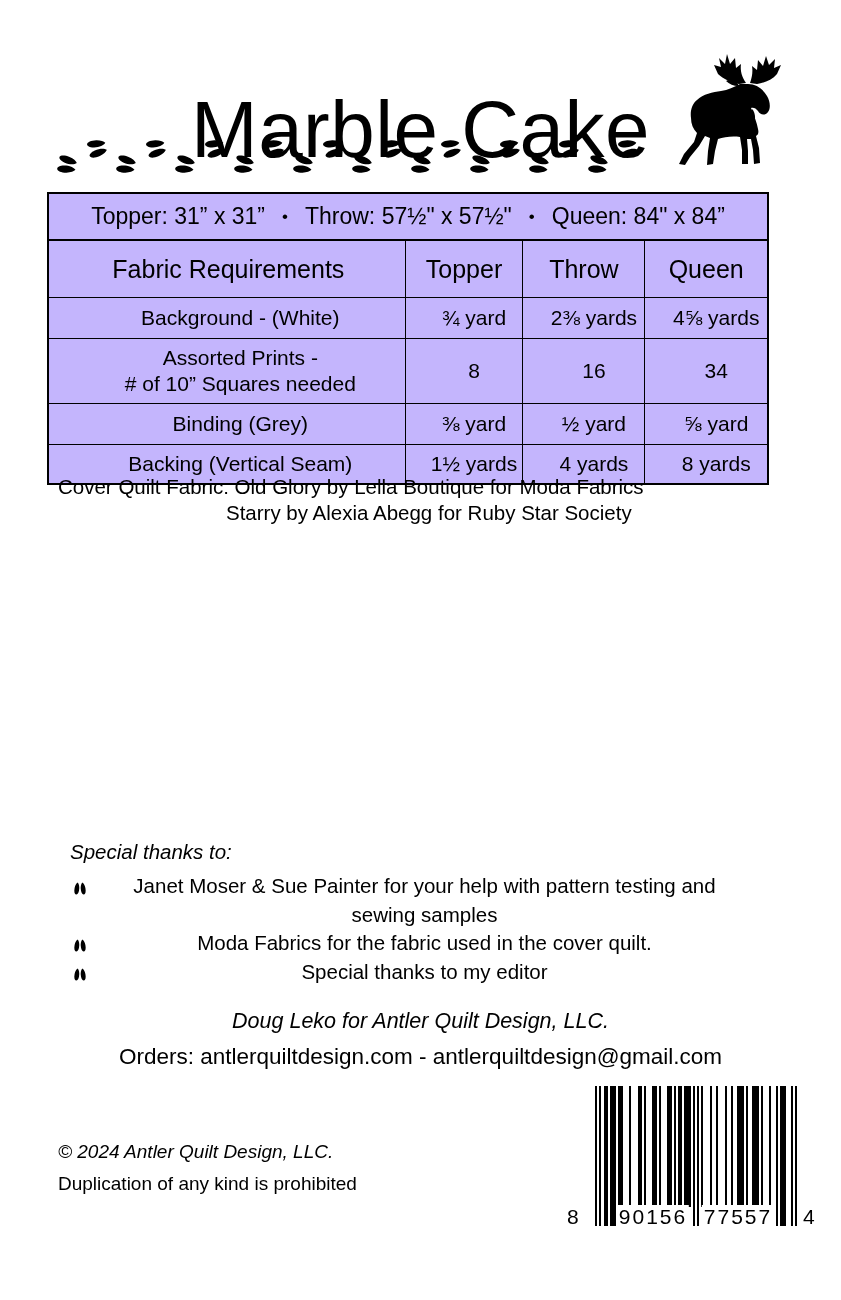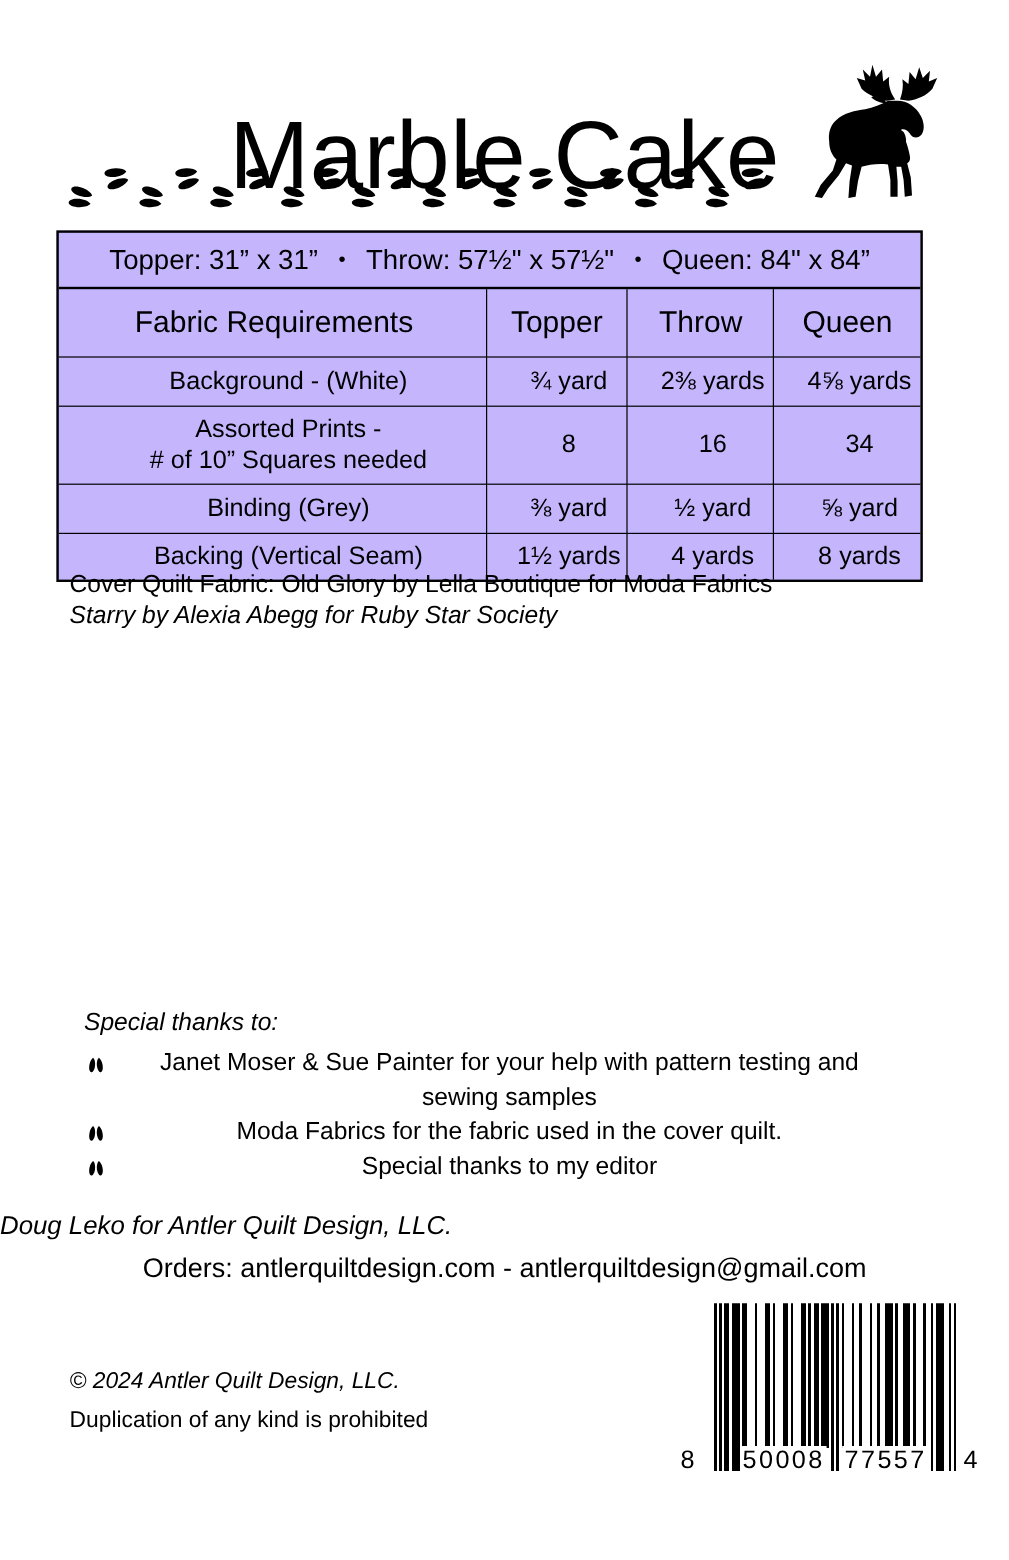--- a/index.html
+++ b/index.html
@@ -42,30 +42,30 @@
   th.t-title{text-align:center; padding-left:7px; font-size:29px; font-weight:600;}
   .ftable thead th{height:52px; font-size:25px; font-weight:400;}
   .ftable tbody td{font-size:21px;padding-left:24px;}
   .ftable tbody td.lbl{text-align:center; padding-left:31px; white-space:pre-line; line-height:26px;}
   .ftable tbody tr:nth-child(1) td{height:36px;}
   .ftable tbody tr:nth-child(2) td{height:60px;}
   .ftable tbody tr:nth-child(3) td{height:36px;}
   .ftable tbody tr:nth-child(4) td{height:34px;}
   
   .cover{position:absolute; left:58px; top:474px; font-size:20.5px; line-height:26px;}
-  .cover .l2{font-style:italic;}
+  .cover .l2{margin-left:168px;}
   
   .thanks{position:absolute; left:58px; top:840px; width:672px; font-size:20.5px;margin-left:12px;}
   .thanks-h{font-style:italic; margin:0 0 8px 0;}
   .thanks ul{list-style:none; margin:0; padding:0;}
   .thanks li{position:relative; padding-left:37px; line-height:28.5px;text-align:center;}
   .hoof-bullet{position:absolute; left:3px; top:5px; width:14px; height:18px; display:inline-block;}
   .hoof-bullet svg{width:100%; height:100%;}
   
-  .designer{position:absolute; left:0; top:1009px; width:841px; text-align:left;
+  .designer{position:absolute; left:0; top:1009px; width:841px; text-align:center;
             font-style:italic; font-size:21.5px;}
   .orders{position:absolute; left:0; top:1044px; width:841px; text-align:center; font-size:22.5px;}
   
   .barcode{position:absolute; left:561px; top:1086px; width:268px; height:160px;}
   .bars{position:absolute; left:34px; top:0; width:202px; height:140px; shape-rendering:crispEdges;}
   .bc-num{position:absolute; top:119px; font-size:21px; background:#fff; padding:0 2px; letter-spacing:2px;}
   .bc-left{left:4px;}
   .bc-g1{left:92px; transform:translateX(-50%);}
   .bc-g2{left:177px; transform:translateX(-50%);}
   .bc-right{left:240px;}
@@ -310,21 +310,21 @@
         <rect x="78" y="0" width="1" height="57"></rect>
         <rect x="82" y="0" width="1" height="57"></rect>
         <rect x="85" y="0" width="1" height="66"></rect>
         <rect x="87" y="0" width="1" height="66"></rect>
         <rect x="88" y="0" width="1" height="66"></rect>
         <rect x="89" y="0" width="1" height="66"></rect>
         <rect x="92" y="0" width="1" height="66"></rect>
         <rect x="94" y="0" width="1" height="66"></rect>
       </svg>
     <span class="bc-num bc-left">8</span>
-    <span class="bc-num bc-g1">50008</span>
+    <span class="bc-num bc-g1">90156</span>
     <span class="bc-num bc-g2">77557</span>
     <span class="bc-num bc-right">4</span>
   </div>
 
   <div class="footer">
     <div class="copyright">© 2024 Antler Quilt Design, LLC.</div>
     <div>Duplication of any kind is prohibited</div>
   </div>
 
 </div>

